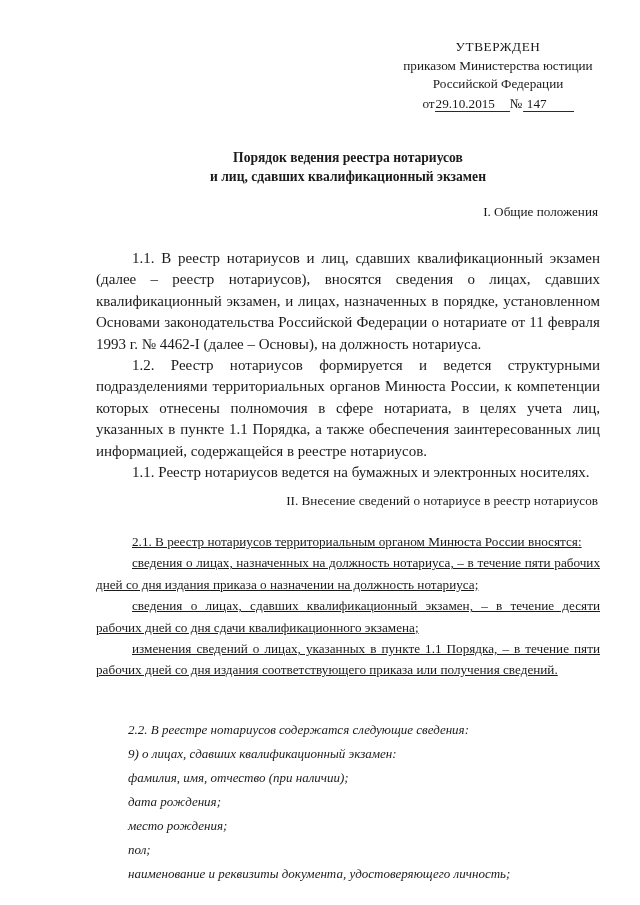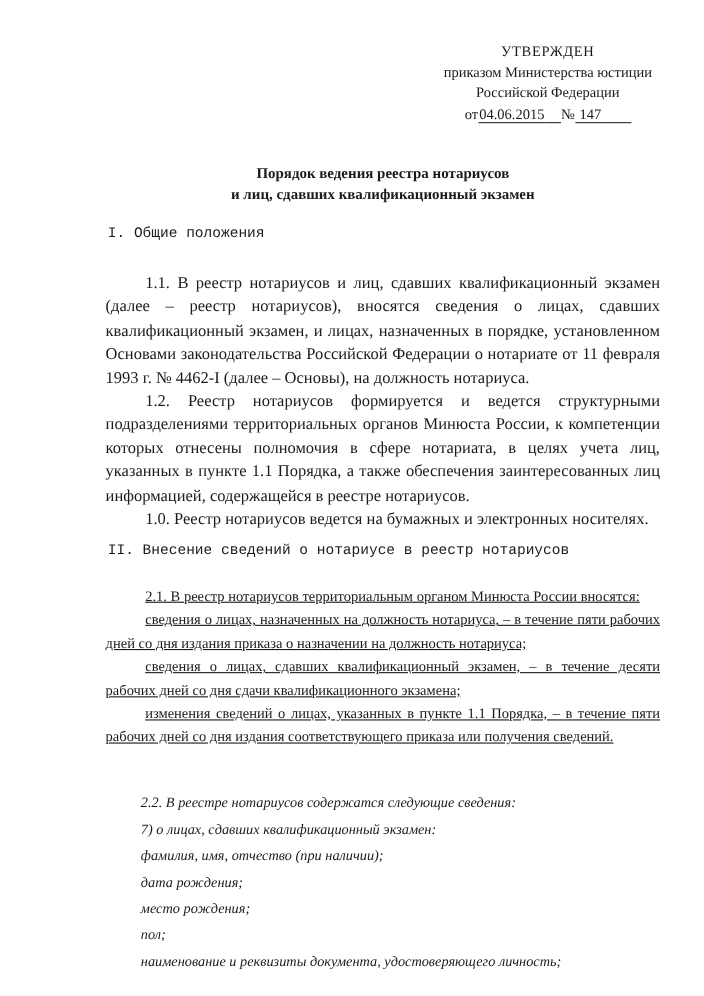--- a/index.html
+++ b/index.html
@@ -76,23 +76,22 @@
     font-weight: bold;
     font-size: 13.6px;
     line-height: 19px;
   }
 
   
   .section-heading {
     position: absolute;
     left: 70px;
     width: 500px;
-    text-align: left;
+    text-align: right;
     font-size: 13.2px;
-    font-family: Liberation Mono, monospace;
   }
   #heading-1 { top: 204px; }
   #heading-2 { top: 493px; }
 
   
   .body-area {
     position: absolute;
     left: 68px;
     top: 248px;
     width: 504px;
@@ -137,48 +136,48 @@
 </style>
 </head>
 <body>
 
 <div class="page">
 
   <div class="approval-block">
     <div class="approval-title">УТВЕРЖДЕН</div>
     <div class="approval-line">приказом Министерства юстиции</div>
     <div class="approval-line">Российской Федерации</div>
-    <div class="approval-date-row"><span>от</span><span class="ul-fill">04.06.2015</span><span class="ul-blank">&nbsp;</span><span>№</span><span class="ul-fill">&nbsp;<span>147</span></span><span class="ul-blank-wide">&nbsp;</span></div>
+    <div class="approval-date-row"><span>от</span><span class="ul-fill">29.10.2015</span><span class="ul-blank">&nbsp;</span><span>№</span><span class="ul-fill">&nbsp;<span>147</span></span><span class="ul-blank-wide">&nbsp;</span></div>
   </div>
 
   <div class="doc-title">
     <div>Порядок ведения реестра нотариусов</div>
     <div>и лиц, сдавших квалификационный экзамен</div>
   </div>
 
   <div class="section-heading" id="heading-1">I. Общие положения</div>
 
   <div class="body-area">
     <p class="para">1.1. В реестр нотариусов и лиц, сдавших квалификационный экзамен (далее – реестр нотариусов), вносятся сведения о лицах, сдавших квалификационный экзамен, и лицах, назначенных в порядке, установленном Основами законодательства Российской Федерации о нотариате от 11 февраля 1993 г. № 4462-I (далее – Основы), на должность нотариуса.</p>
     <p class="para">1.2. Реестр нотариусов формируется и ведется структурными подразделениями территориальных органов Минюста России, к компетенции которых отнесены полномочия в сфере нотариата, в целях учета лиц, указанных в пункте 1.1 Порядка, а также обеспечения заинтересованных лиц информацией, содержащейся в реестре нотариусов.</p>
-    <p class="para flush">1.0. Реестр нотариусов ведется на бумажных и электронных носителях.</p>
+    <p class="para flush">1.1. Реестр нотариусов ведется на бумажных и электронных носителях.</p>
   </div>
 
   <div class="section-heading" id="heading-2">II. Внесение сведений о нотариусе в реестр нотариусов</div>
 
   <div class="body-area-2">
     <p class="para">2.1. В реестр нотариусов территориальным органом Минюста России вносятся:</p>
     <p class="para">сведения о лицах, назначенных на должность нотариуса, – в течение пяти рабочих дней со дня издания приказа о назначении на должность нотариуса;</p>
     <p class="para">сведения о лицах, сдавших квалификационный экзамен, – в течение десяти рабочих дней со дня сдачи квалификационного экзамена;</p>
     <p class="para">изменения сведений о лицах, указанных в пункте 1.1 Порядка, – в течение пяти рабочих дней со дня издания соответствующего приказа или получения сведений.</p>
   </div>
 
   <div class="list-area">
     <p class="list-line">2.2. В реестре нотариусов содержатся следующие сведения:</p>
-    <p class="list-line">7) о лицах, сдавших квалификационный экзамен:</p>
+    <p class="list-line">9) о лицах, сдавших квалификационный экзамен:</p>
     <p class="list-line">фамилия, имя, отчество (при наличии);</p>
     <p class="list-line">дата рождения;</p>
     <p class="list-line">место рождения;</p>
     <p class="list-line">пол;</p>
     <p class="list-line">наименование и реквизиты документа, удостоверяющего личность;</p>
   </div>
 
 </div>
 
 </body></html>

